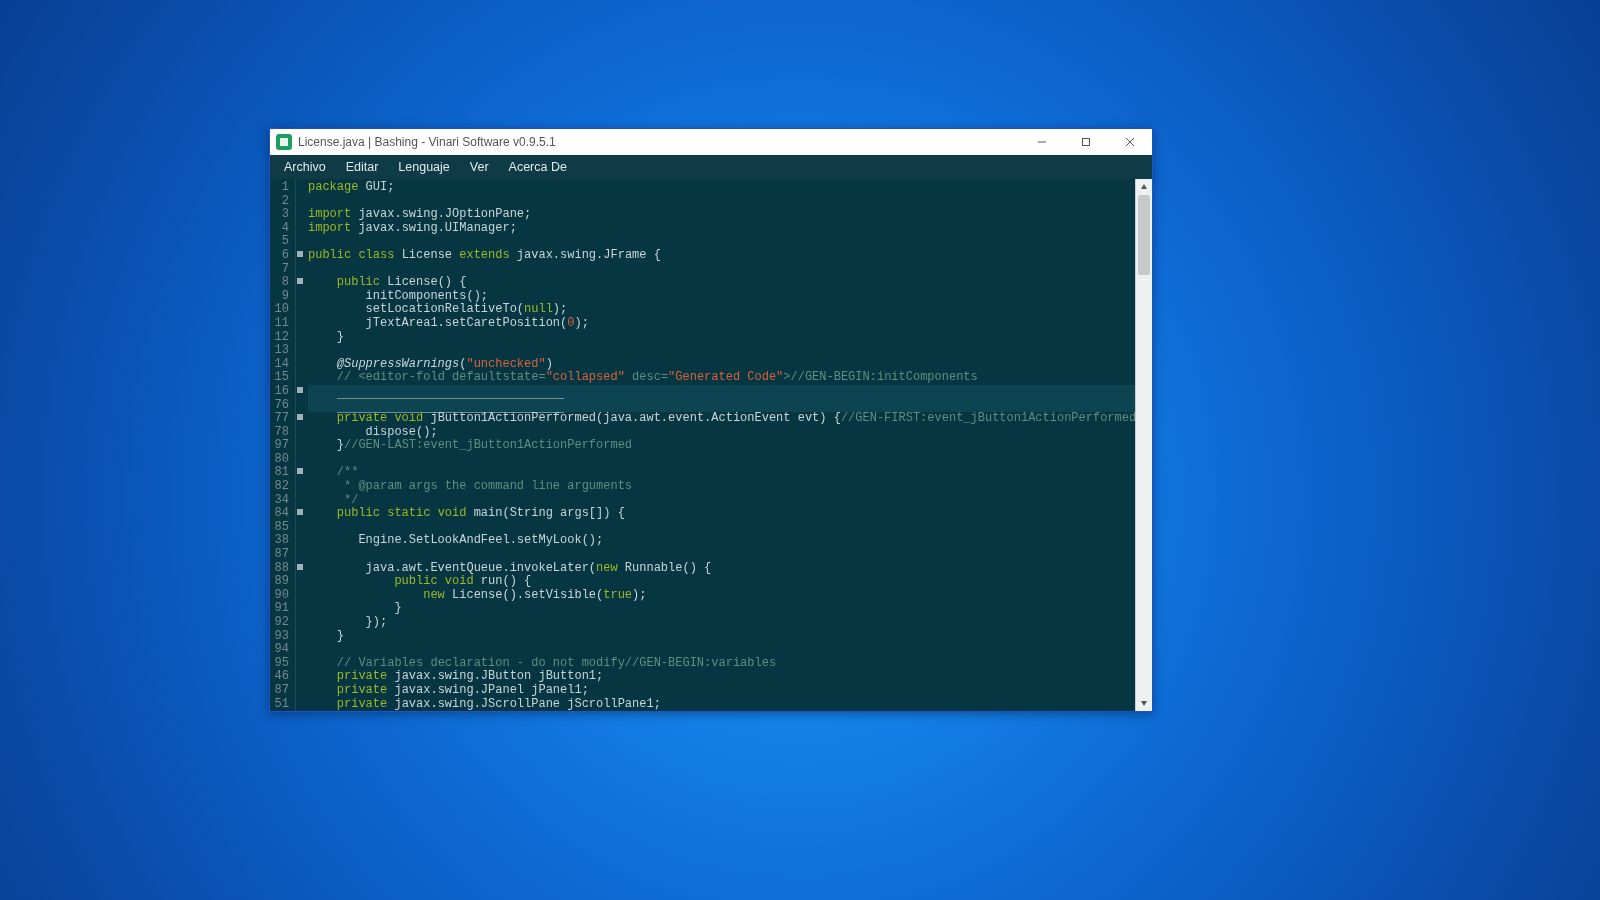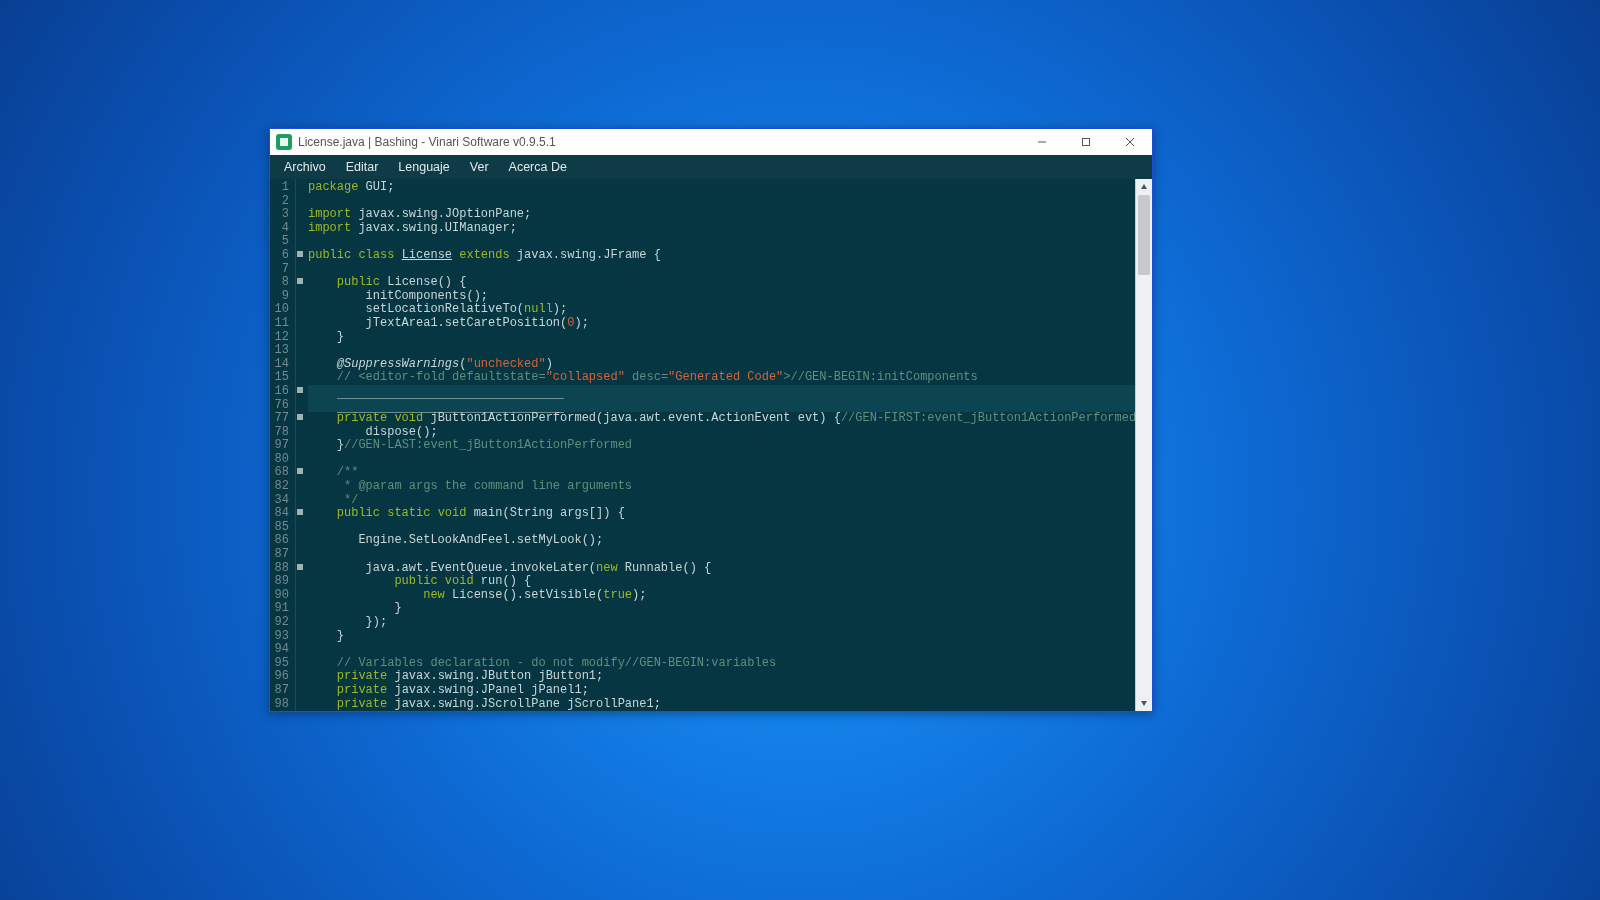--- a/index.html
+++ b/index.html
@@ -130,21 +130,21 @@
     width: 6px;
     height: 6px;
     background: #9fb3b7;
     border: 0;
   }
   .kw { color: #9db825; }
   .str { color: #d9623b; }
   .num { color: #d9623b; }
   .cmt { color: #5f8f7e; }
   .ann { color: #c8d6d8; font-style: italic; }
-  .ident-underline { text-decoration: underline; color: #c8d6d8; }
+  .ident-underline { color: #c8d6d8; }
   .boxed {
     display: inline-block;
     border: 1px solid #6f8e95;
     padding: 0 1px;
     margin: -1px 0;
     background: #0c4452;
   }
   .hl-line {
     position: absolute;
     left: 0;
@@ -236,38 +236,38 @@
           <div class="row">12</div>
           <div class="row">13</div>
           <div class="row">14</div>
           <div class="row">15</div>
           <div class="row">16</div>
           <div class="row">76</div>
           <div class="row">77</div>
           <div class="row">78</div>
           <div class="row">97</div>
           <div class="row">80</div>
-          <div class="row">68</div>
+          <div class="row">81</div>
           <div class="row">82</div>
           <div class="row">34</div>
           <div class="row">84</div>
           <div class="row">85</div>
-          <div class="row">86</div>
+          <div class="row">38</div>
           <div class="row">87</div>
           <div class="row">88</div>
           <div class="row">89</div>
           <div class="row">90</div>
           <div class="row">91</div>
           <div class="row">92</div>
           <div class="row">93</div>
           <div class="row">94</div>
           <div class="row">95</div>
-          <div class="row">96</div>
+          <div class="row">46</div>
           <div class="row">87</div>
-          <div class="row">98</div>
+          <div class="row">51</div>
         </div>
       <div class="foldcol" id="foldcol">
           <div class="row"></div>
           <div class="row"></div>
           <div class="row"></div>
           <div class="row"></div>
           <div class="row"></div>
           <div class="row">
             <div class="fold-marker"></div>
           </div>

